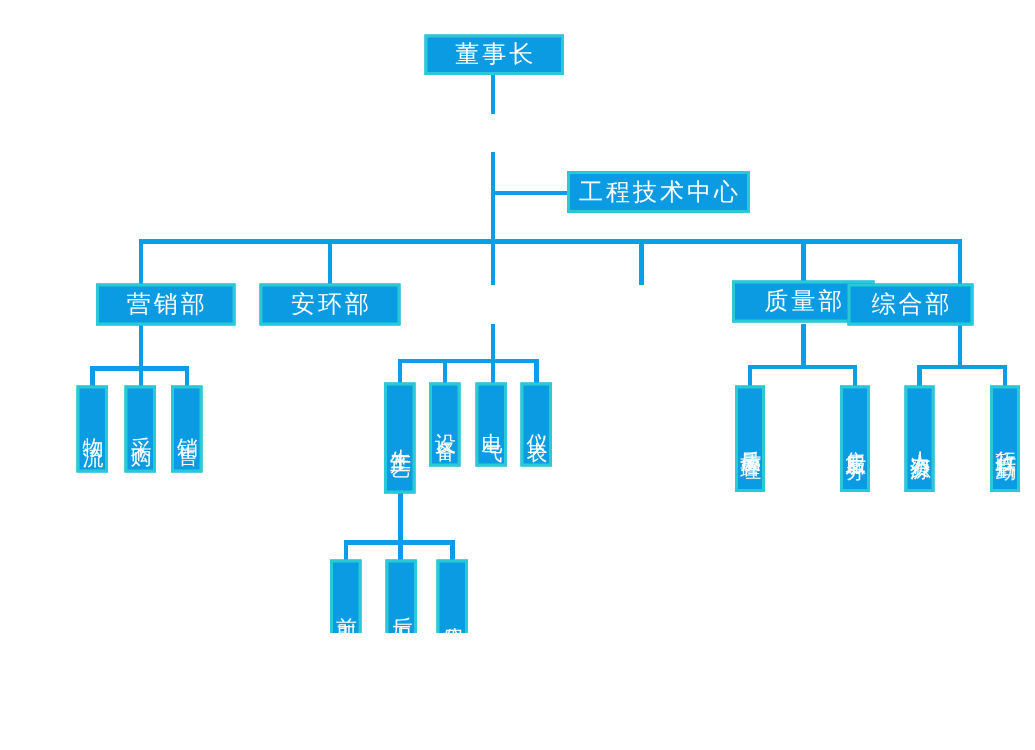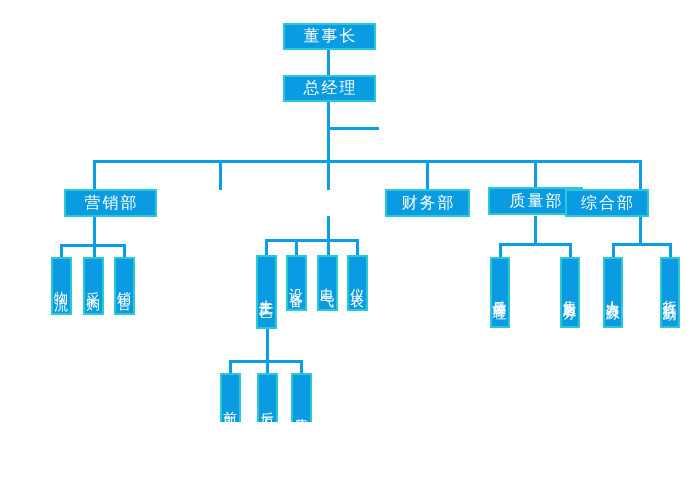--- a/index.html
+++ b/index.html
@@ -84,28 +84,28 @@
     <line x1="570" y1="243" x2="570" y2="258"></line>
 
     <line x1="640" y1="216" x2="640" y2="246"></line>
     <line x1="611.5" y1="244.5" x2="671.5" y2="244.5"></line>
     <line x1="613" y1="243" x2="613" y2="258"></line>
     <line x1="670" y1="243" x2="670" y2="258"></line>
   </svg>
 
   <div class="node hbox" style="left:283px;top:23px;width:93px;height:27px">董事长</div>
 
-  <div class="node hbox" style="left:283px;top:75px;width:93px;height:27px">总经理</div>
 
+  <div class="node hbox" style="left:378px;top:114px;width:122px;height:28px">工程技术中心</div>
 
   <div class="node hbox" style="left:64px;top:189px;width:93px;height:28px">营销部</div>
 
+  <div class="node hbox" style="left:173px;top:189px;width:94px;height:28px">安环部</div>
 
 
-  <div class="node hbox" style="left:385px;top:189px;width:85px;height:28px">财务部</div>
 
   <div class="node hbox" style="left:488px;top:187px;width:95px;height:28px">质量部</div>
 
   <div class="node hbox" style="left:565px;top:189px;width:84px;height:28px">综合部</div>
 
   <div class="node vbox sp" style="left:51px;top:257px;width:21px;height:58px">物流</div>
   <div class="node vbox sp" style="left:83px;top:257px;width:21px;height:58px">采购</div>
   <div class="node vbox sp" style="left:114px;top:257px;width:21px;height:58px">销售</div>
 
   <div class="node vbox" style="left:256px;top:255px;width:21px;height:74px">生产工艺</div>

